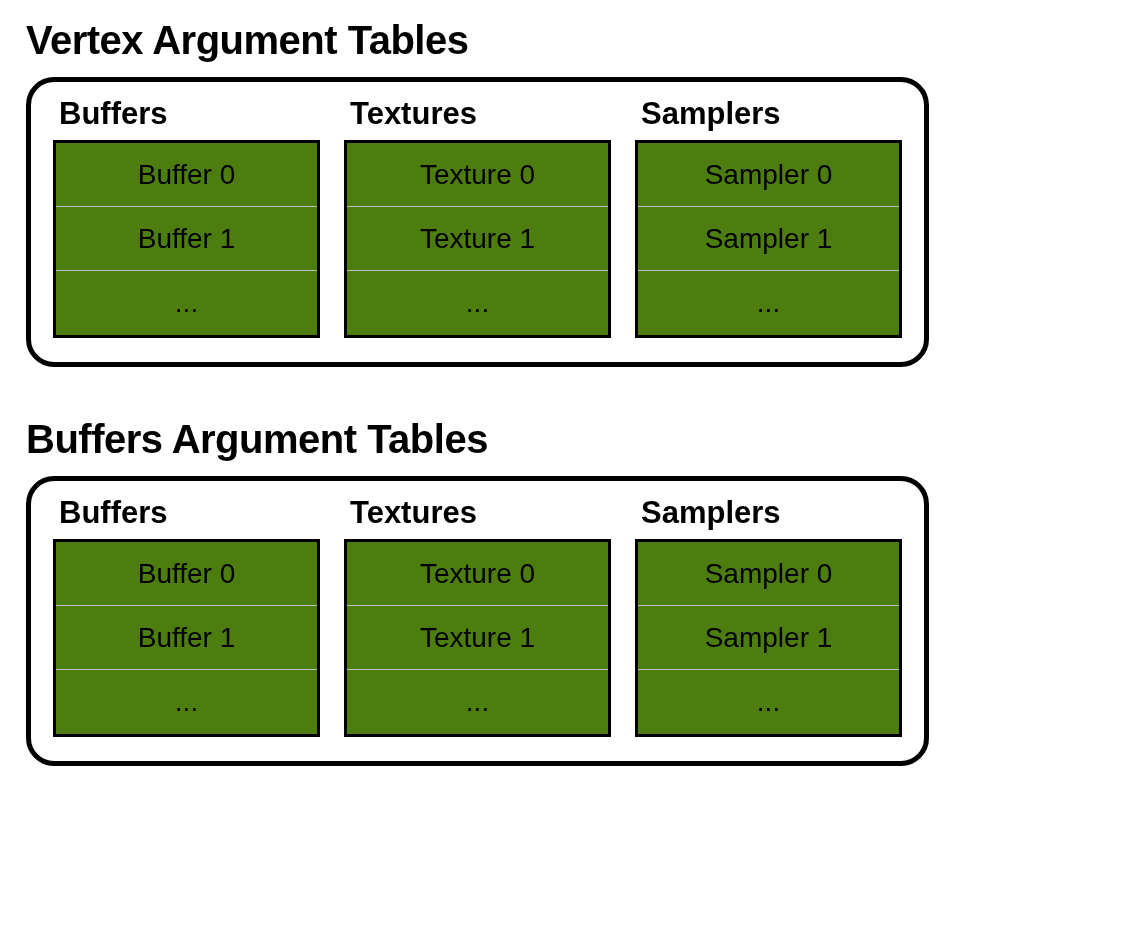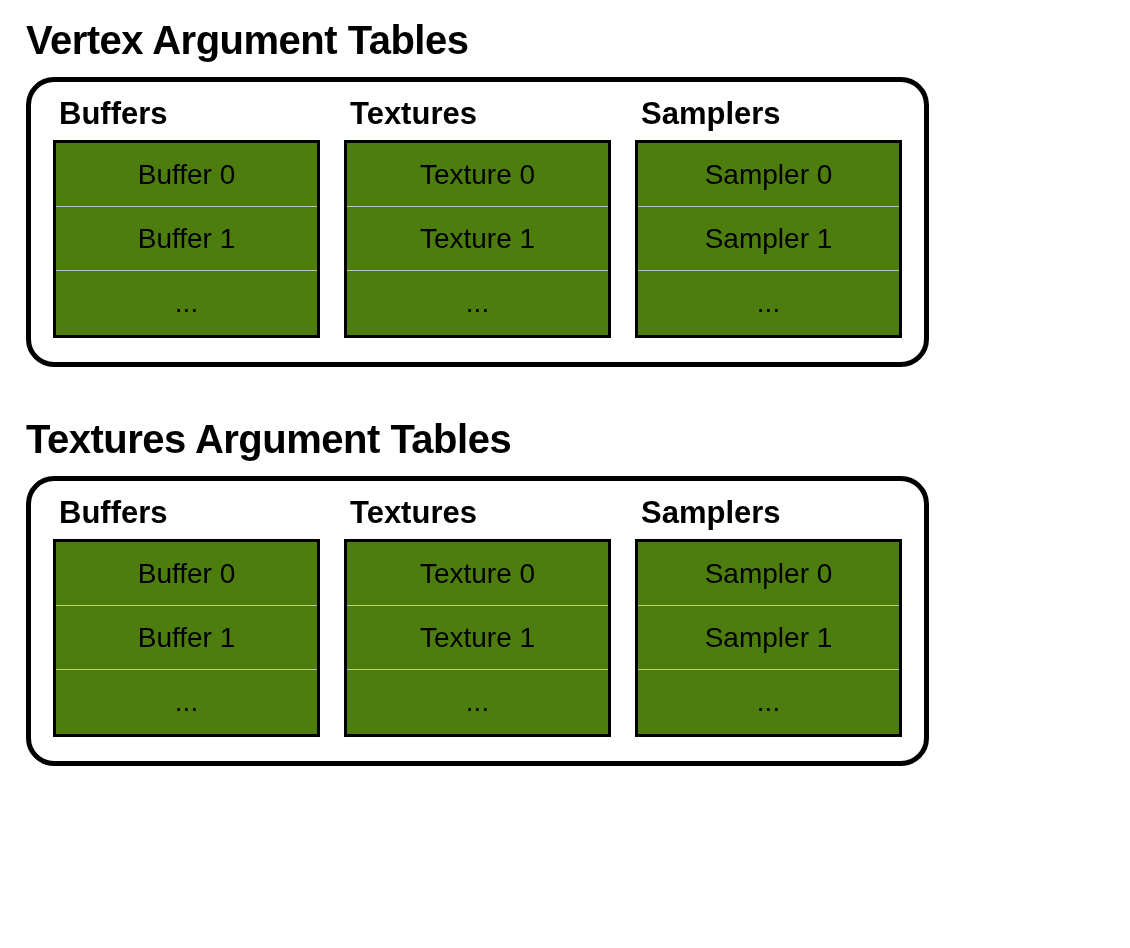--- a/index.html
+++ b/index.html
@@ -92,21 +92,21 @@
           <div class="cell">Sampler 0</div>
           <div class="cell">Sampler 1</div>
           <div class="cell">...</div>
         </div>
       </div>
 
     </div>
   </div>
 
   <div class="section">
-    <h2 class="section-title">Textures Argument Tables</h2>
+    <h2 class="section-title">Buffers Argument Tables</h2>
     <div class="panel">
 
       <div class="col">
         <div class="col-title">Buffers</div>
         <div class="table">
           <div class="cell">Buffer 0</div>
           <div class="cell">Buffer 1</div>
           <div class="cell">...</div>
         </div>
       </div>

